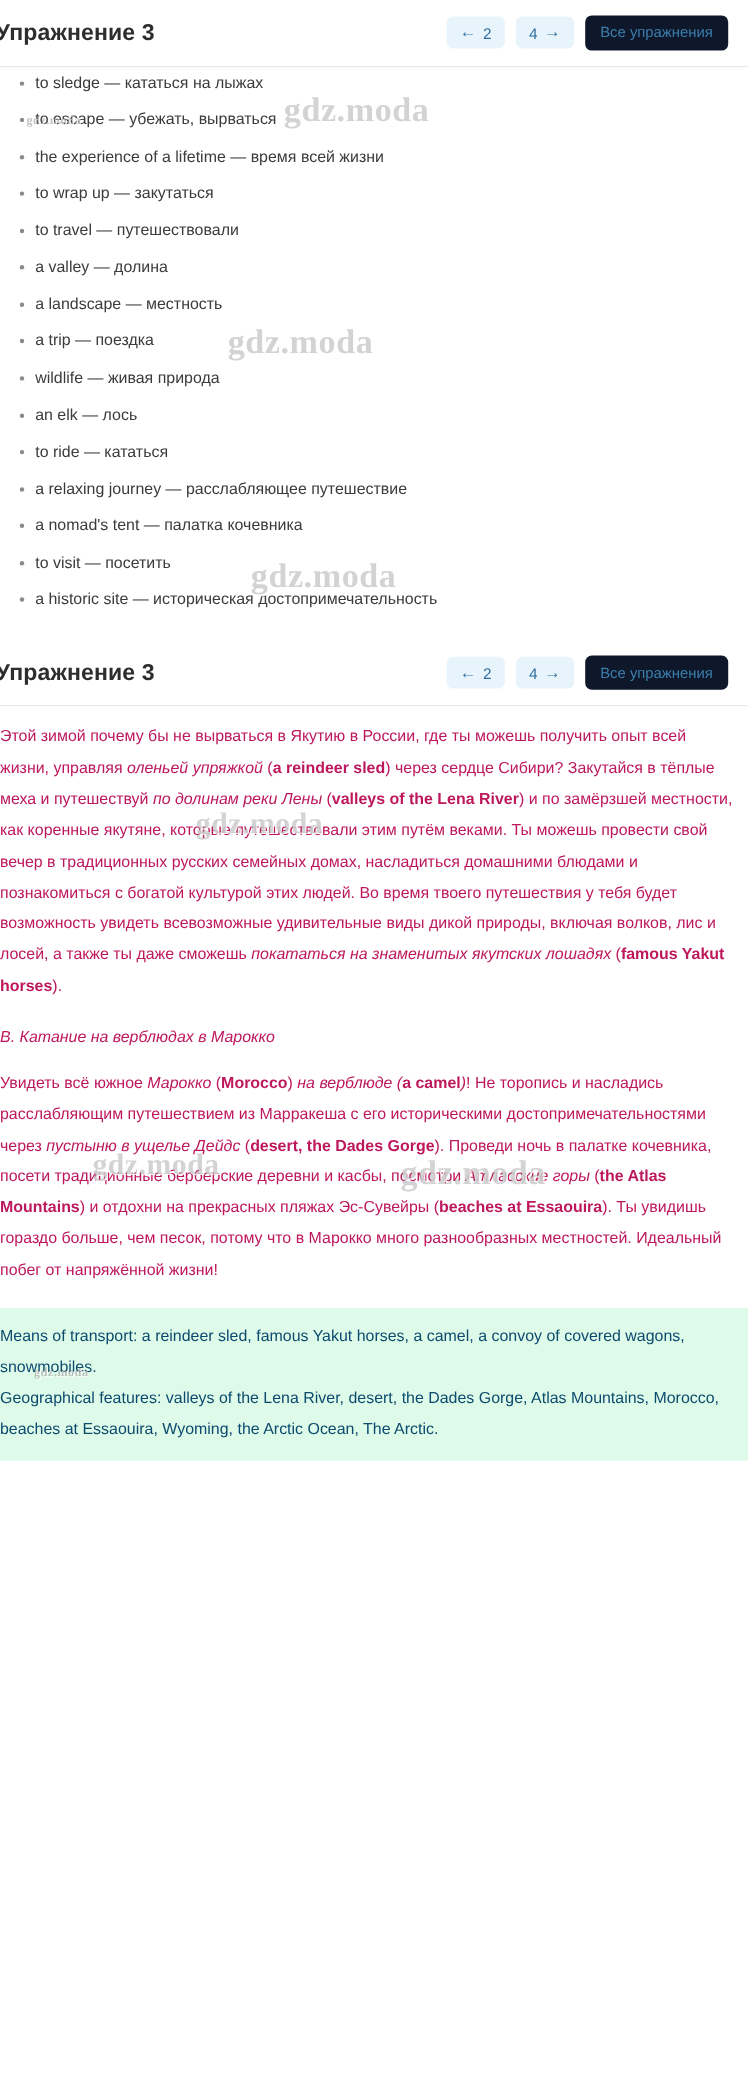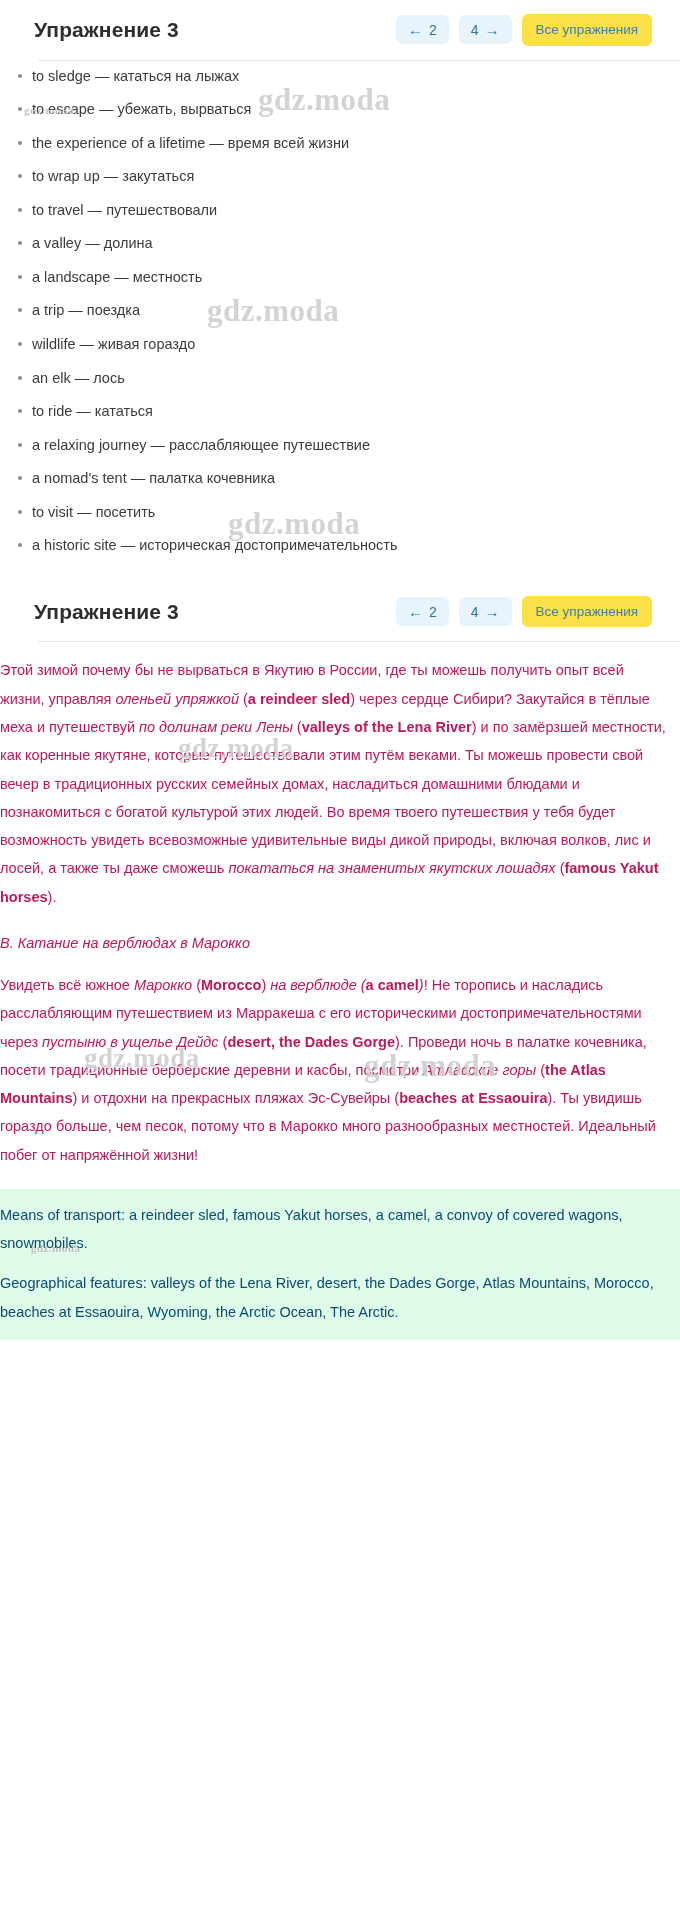--- a/index.html
+++ b/index.html
@@ -13,23 +13,22 @@
   body {
     width: 680px;
     position: relative;
   }
 
   
   .ex-header {
     display: flex;
     align-items: center;
     justify-content: space-between;
-    padding: 14px 28px 14px 0;
+    padding: 14px 18px 14px 0;
     border-bottom: 1px solid #e4e8ec;
-    margin-left: 38px;
   }
   .ex-title {
     font-size: 21px;
     font-weight: 700;
     color: #2d2d2d;
     letter-spacing: 0.1px;
     white-space: nowrap;
     margin-left: -4px;
   }
   .nav-group {
@@ -44,21 +43,21 @@
     background: #e8f4fb;
     color: #2f6f9f;
     border-radius: 6px;
     padding: 7px 12px;
     font-size: 14px;
     line-height: 1;
     white-space: nowrap;
   }
   .pager .arrow { font-size: 15px; }
   .all-ex {
-    background: #fde047;
+    background: #0f172a;
     color: #3a7fae;
     border-radius: 6px;
     padding: 9px 14px;
     font-size: 13.5px;
     line-height: 1;
     white-space: nowrap;
   }
 
   
   .word-list {
@@ -104,21 +103,21 @@
 
   
   .answer-block {
     background: #defbe9;
     padding: 12px 12px 14px 0;
     font-size: 14.5px;
     line-height: 1.95;
     color: #0c4a6e;
   }
   .answer-block p { margin: 0; }
-  .answer-block p + p { margin-top: 12px; }
+  .answer-block p + p { }
 
   
   .wm {
     position: absolute;
     font-family: Liberation Serif, serif;
     font-weight: 700;
     color: rgba(120,120,120,0.33);
     text-shadow: 1px 1px 0 rgba(255,255,255,0.85);
     pointer-events: none;
     white-space: nowrap;
@@ -148,21 +147,21 @@
 
 <ul class="word-list">
   <li>to sledge — кататься на лыжах</li>
   <li>to escape — убежать, вырваться</li>
   <li>the experience of a lifetime — время всей жизни</li>
   <li>to wrap up — закутаться</li>
   <li>to travel — путешествовали</li>
   <li>a valley — долина</li>
   <li>a landscape — местность</li>
   <li>a trip — поездка</li>
-  <li>wildlife — живая гораздо</li>
+  <li>wildlife — живая природа</li>
   <li>an elk — лось</li>
   <li>to ride — кататься</li>
   <li>a relaxing journey — расслабляющее путешествие</li>
   <li>a nomad's tent — палатка кочевника</li>
   <li>to visit — посетить</li>
   <li>a historic site — историческая достопримечательность</li>
 </ul>
 
 <div class="ex-header">
   <div class="ex-title">Упражнение 3</div>

